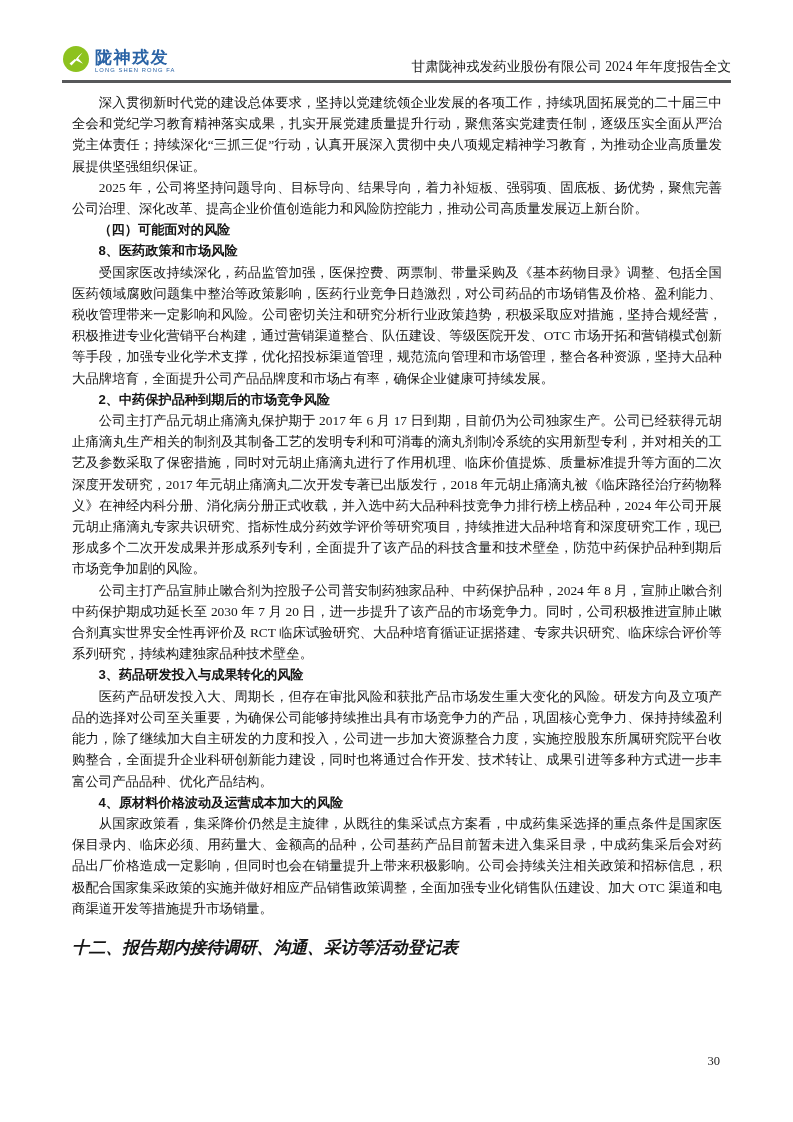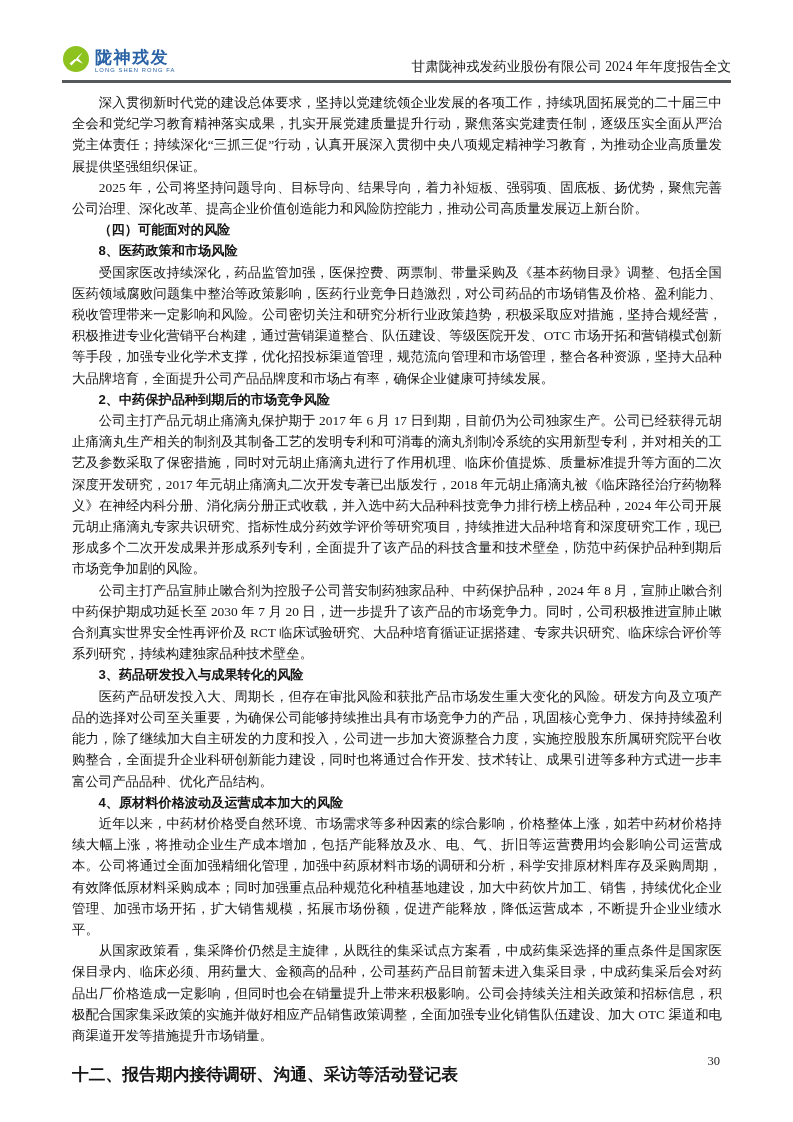--- a/index.html
+++ b/index.html
@@ -34,20 +34,21 @@
   .para { margin:0; text-indent:2em; }
   .heading-3, .heading-4 {
     margin:0; text-indent:2em; font-weight:bold; font-size:13.2px;
     font-family:"Liberation Sans","DejaVu Sans",sans-serif;
     text-align:left;
   }
   .big-heading {
     margin:16px 0 0 0; text-indent:0; font-weight:bold; font-size:16.8px;
     line-height:26px; font-family:"Liberation Sans","DejaVu Sans",sans-serif;
     text-align:left;
+    font-style:italic;
   }
 
   
   .page-number {
     position:absolute; top:1036px; right:73px; font-size:12.5px; color:#222;margin-top:18px;
   }
 </style>
 </head>
 <body>
 
@@ -75,21 +76,20 @@
     <p class="para">2025 年，公司将坚持问题导向、目标导向、结果导向，着力补短板、强弱项、固底板、扬优势，聚焦完善公司治理、深化改革、提高企业价值创造能力和风险防控能力，推动公司高质量发展迈上新台阶。</p>
     <p class="heading-3">（四）可能面对的风险</p>
     <p class="heading-4">8、医药政策和市场风险</p>
     <p class="para">受国家医改持续深化，药品监管加强，医保控费、两票制、带量采购及《基本药物目录》调整、包括全国医药领域腐败问题集中整治等政策影响，医药行业竞争日趋激烈，对公司药品的市场销售及价格、盈利能力、税收管理带来一定影响和风险。公司密切关注和研究分析行业政策趋势，积极采取应对措施，坚持合规经营，积极推进专业化营销平台构建，通过营销渠道整合、队伍建设、等级医院开发、OTC 市场开拓和营销模式创新等手段，加强专业化学术支撑，优化招投标渠道管理，规范流向管理和市场管理，整合各种资源，坚持大品种大品牌培育，全面提升公司产品品牌度和市场占有率，确保企业健康可持续发展。</p>
     <p class="heading-4">2、中药保护品种到期后的市场竞争风险</p>
     <p class="para">公司主打产品元胡止痛滴丸保护期于 2017 年 6 月 17 日到期，目前仍为公司独家生产。公司已经获得元胡止痛滴丸生产相关的制剂及其制备工艺的发明专利和可消毒的滴丸剂制冷系统的实用新型专利，并对相关的工艺及参数采取了保密措施，同时对元胡止痛滴丸进行了作用机理、临床价值提炼、质量标准提升等方面的二次深度开发研究，2017 年元胡止痛滴丸二次开发专著已出版发行，2018 年元胡止痛滴丸被《临床路径治疗药物释义》在神经内科分册、消化病分册正式收载，并入选中药大品种科技竞争力排行榜上榜品种，2024 年公司开展元胡止痛滴丸专家共识研究、指标性成分药效学评价等研究项目，持续推进大品种培育和深度研究工作，现已形成多个二次开发成果并形成系列专利，全面提升了该产品的科技含量和技术壁垒，防范中药保护品种到期后市场竞争加剧的风险。</p>
     <p class="para">公司主打产品宣肺止嗽合剂为控股子公司普安制药独家品种、中药保护品种，2024 年 8 月，宣肺止嗽合剂中药保护期成功延长至 2030 年 7 月 20 日，进一步提升了该产品的市场竞争力。同时，公司积极推进宣肺止嗽合剂真实世界安全性再评价及 RCT 临床试验研究、大品种培育循证证据搭建、专家共识研究、临床综合评价等系列研究，持续构建独家品种技术壁垒。</p>
     <p class="heading-4">3、药品研发投入与成果转化的风险</p>
     <p class="para">医药产品研发投入大、周期长，但存在审批风险和获批产品市场发生重大变化的风险。研发方向及立项产品的选择对公司至关重要，为确保公司能够持续推出具有市场竞争力的产品，巩固核心竞争力、保持持续盈利能力，除了继续加大自主研发的力度和投入，公司进一步加大资源整合力度，实施控股股东所属研究院平台收购整合，全面提升企业科研创新能力建设，同时也将通过合作开发、技术转让、成果引进等多种方式进一步丰富公司产品品种、优化产品结构。</p>
     <p class="heading-4">4、原材料价格波动及运营成本加大的风险</p>
-    <p class="para">近年以来，中药材价格受自然环境、市场需求等多种因素的综合影响，价格整体上涨，如若中药材价格持续大幅上涨，将推动企业生产成本增加，包括产能释放及水、电、气、折旧等运营费用均会影响公司运营成本。公司将通过全面加强精细化管理，加强中药原材料市场的调研和分析，科学安排原材料库存及采购周期，有效降低原材料采购成本；同时加强重点品种规范化种植基地建设，加大中药饮片加工、销售，持续优化企业管理、加强市场开拓，扩大销售规模，拓展市场份额，促进产能释放，降低运营成本，不断提升企业业绩水平。</p>
     <p class="para">从国家政策看，集采降价仍然是主旋律，从既往的集采试点方案看，中成药集采选择的重点条件是国家医保目录内、临床必须、用药量大、金额高的品种，公司基药产品目前暂未进入集采目录，中成药集采后会对药品出厂价格造成一定影响，但同时也会在销量提升上带来积极影响。公司会持续关注相关政策和招标信息，积极配合国家集采政策的实施并做好相应产品销售政策调整，全面加强专业化销售队伍建设、加大 OTC 渠道和电商渠道开发等措施提升市场销量。</p>
 
     <p class="big-heading">十二、报告期内接待调研、沟通、采访等活动登记表</p>
 
   </div>
 
   <div class="page-number">30</div>
 
 </div>
 

